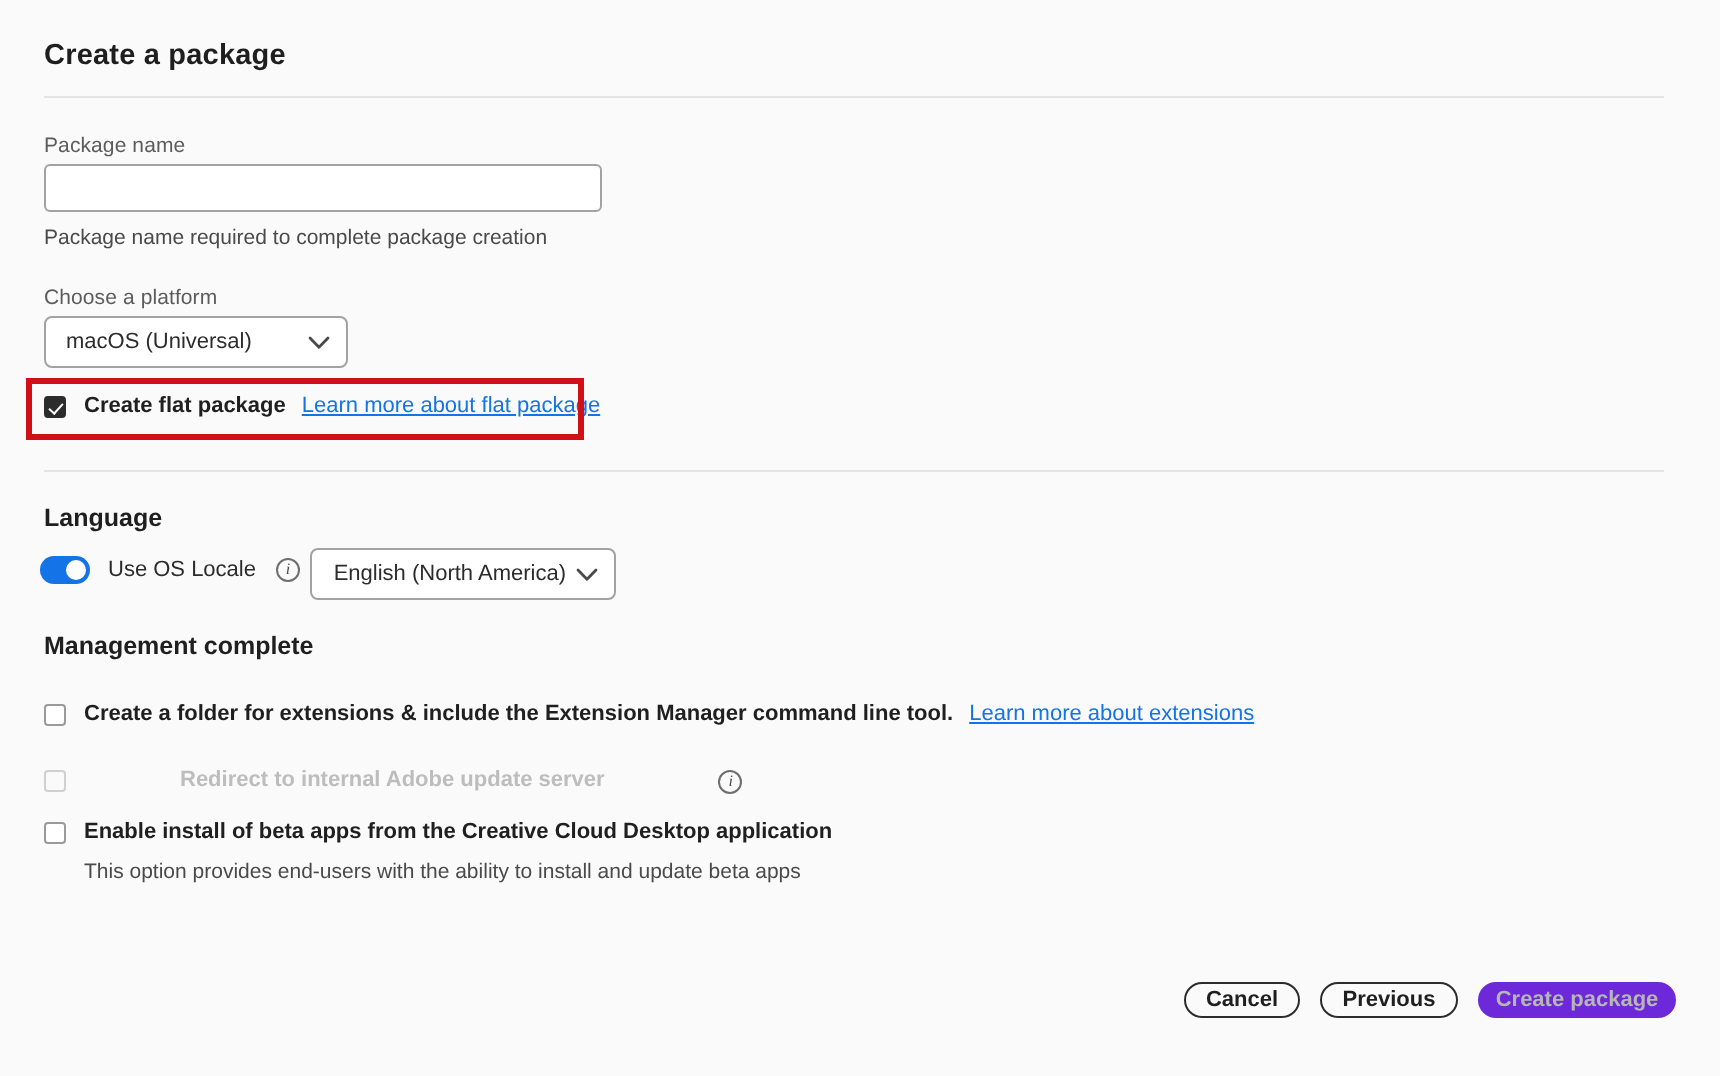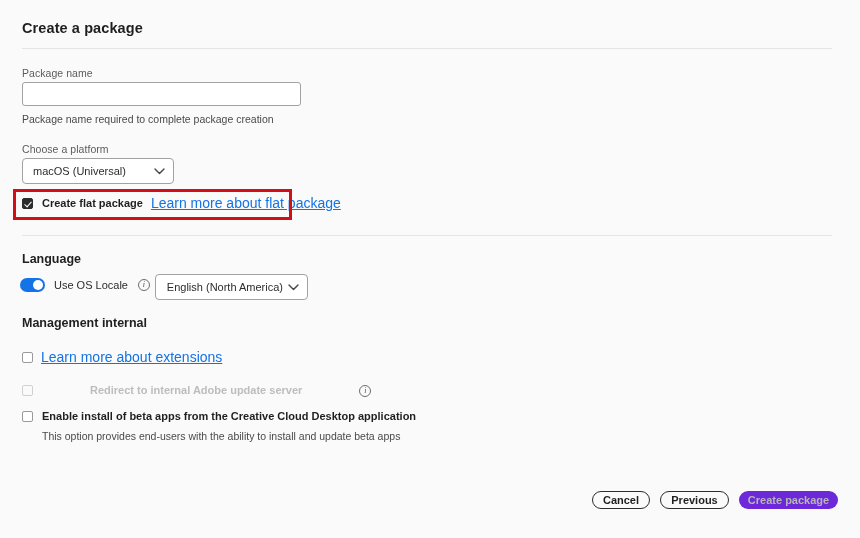--- a/index.html
+++ b/index.html
@@ -156,21 +156,21 @@
     font-weight: bold;
     color: #1f1f1f;
     margin-left: 9px;
     line-height: 11px;
     position: relative;
     top: 0px;
   }
   .cb-label.dim { color: #bdbdbd; }
 
   .link {
-    font-size: 14px;
+    font-size: 11px;
     color: #1473e6;
     text-decoration: underline;
     margin-left: 8px;
     cursor: pointer;
     line-height: 11px;
   }
 
   
   .toggle-row {
     position: absolute;
@@ -307,24 +307,25 @@
   </div>
   <div class="select-box" id="language-select">
     <span class="sel-text">English (North America)</span>
     <span class="chev">
       <svg width="11" height="7" viewBox="0 0 11 7">
           <path d="M1 1 L5.5 5.6 L10 1" fill="none" stroke="#4a4a4a" stroke-width="1.4" stroke-linecap="round" stroke-linejoin="round"></path>
         </svg>
     </span>
   </div>
 
-  <div class="section-head" style="left:22px; top:316px;">Management internal</div>
+  <div class="section-head" style="left:22px; top:316px;">Management complete</div>
 
   <div class="cb-row" style="left:22px; top:352px;">
     <span class="checkbox"></span>
+    <span class="cb-label">Create a folder for extensions &amp; include the Extension Manager command line tool.</span>
     <span class="link">Learn more about extensions</span>
   </div>
 
   <div class="cb-row" style="left:22px; top:385px;gap:48px;">
     <span class="checkbox disabled"></span>
     <span class="cb-label dim">Redirect to internal Adobe update server</span>
     <span class="info-icon inline">i</span>
   </div>
 
   <div class="cb-row" style="left:22px; top:411px;">

